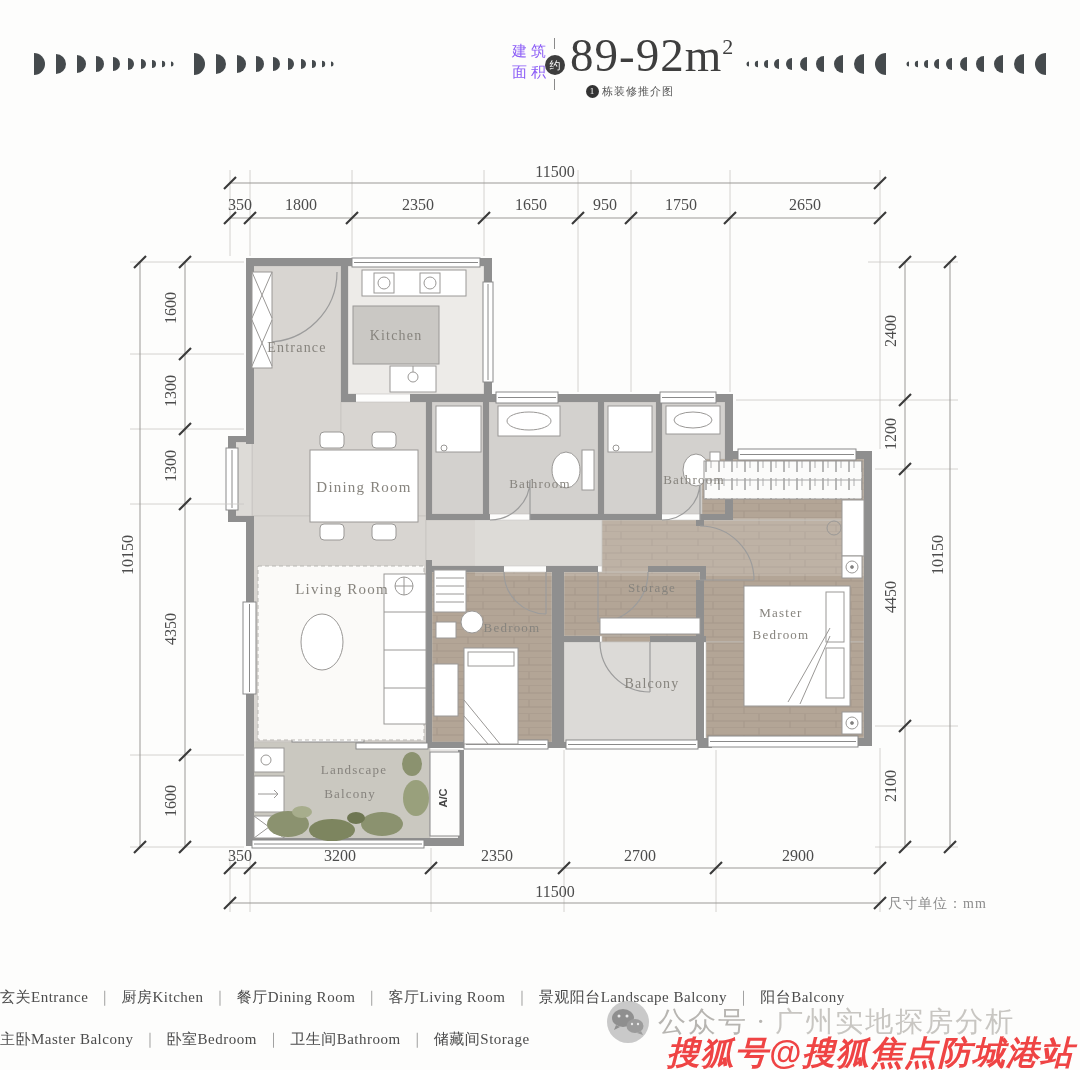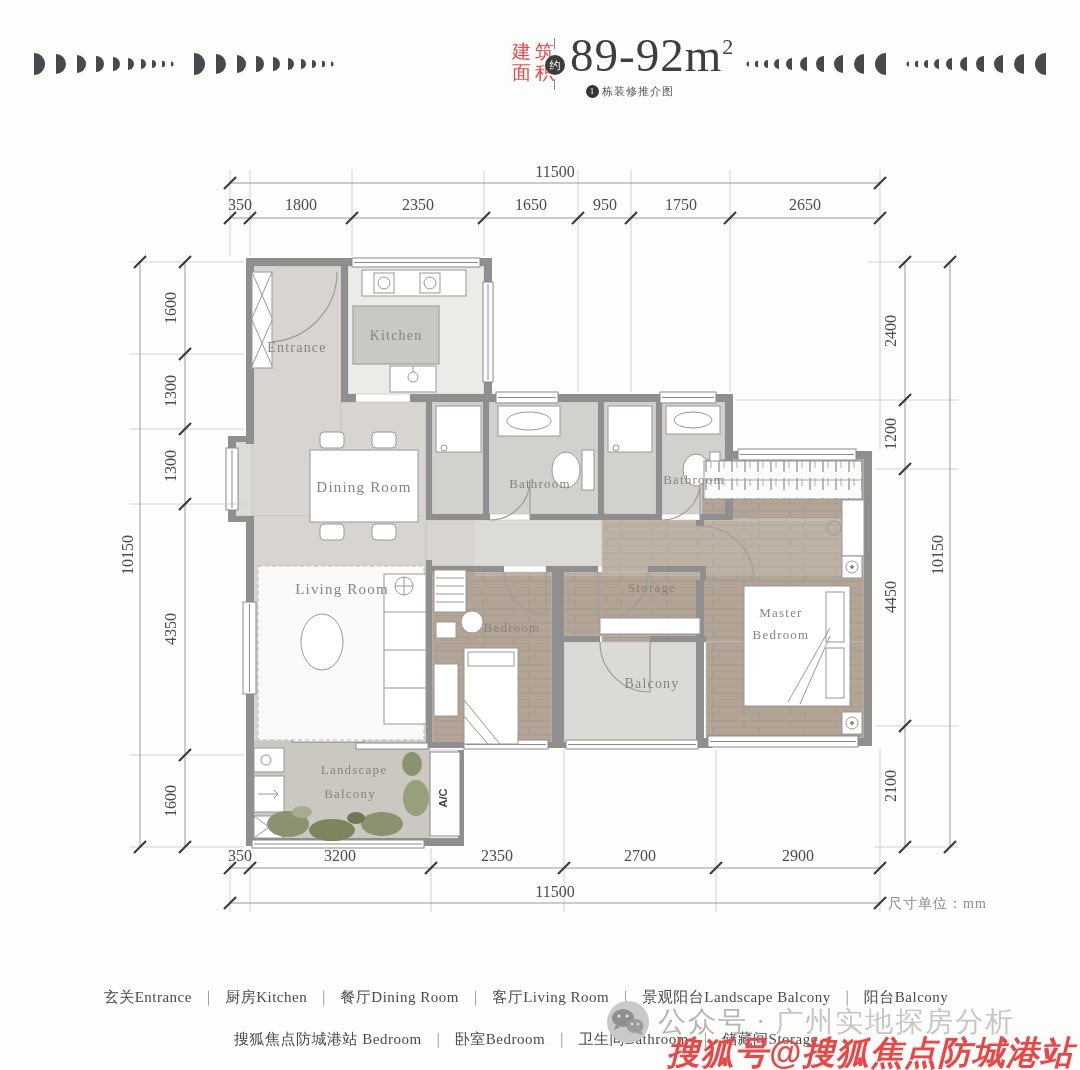--- a/index.html
+++ b/index.html
@@ -4,33 +4,33 @@
 <style>
   html,body{margin:0;padding:0;background:#ffffff;}
   .page{position:relative;width:1080px;height:1070px;background:#fdfdfc;overflow:hidden;
         font-family:"Liberation Serif","DejaVu Serif",serif;color:#4a4a4a;}
   .plan-svg{position:absolute;left:0;top:0;}
   
   .decor{position:absolute;top:44px;}
   .decor.left{left:22px;}
   .decor.right{right:22px;}
   .title{position:absolute;left:390px;top:30px;font-size:47px;letter-spacing:14px;color:#474747;}
-  .area-label{position:absolute;left:512px;top:41px;font-size:19px;letter-spacing:4px;color:#ef4444;line-height:21px;}
+  .area-label{position:absolute;left:512px;top:41px;font-size:15px;letter-spacing:4px;color:#8b5cf6;line-height:21px;}
   .vbar{position:absolute;left:554px;width:1px;height:11px;background:#8a8a8a;}
   .vbar.t{top:38px;} .vbar.b{top:79px;}
   .approx{position:absolute;left:545px;top:55px;width:20px;height:20px;border-radius:50%;
           background:#3d3d3d;color:#fff;font-size:11px;line-height:20px;text-align:center;}
   .area-value{position:absolute;left:570px;top:28px;font-size:47px;color:#3e3e3e;letter-spacing:1px;}
   .area-value sup{font-size:22px;}
   .sub-note{position:absolute;left:586px;top:84px;font-size:11px;color:#555;letter-spacing:1px;
             display:flex;align-items:center;gap:3px;}
   .sub-note .nb{display:inline-block;width:13px;height:13px;border-radius:50%;background:#333;
                 color:#fff;font-size:9px;line-height:13px;text-align:center;}
   
-  .legend{position:absolute;left:0;width:1052px;text-align:center;font-size:15px;color:#4b4b4b;letter-spacing:0.5px;}
+  .legend{position:absolute;left:0;width:1052px;font-size:15px;color:#4b4b4b;letter-spacing:0.5px;}
   .legend.r1{top:988px;} .legend.r2{top:1030px;}
   .legend .sep{color:#9a9a9a;padding:0 9px;}
   .wm-wechat{position:absolute;left:606px;top:1000px;display:flex;align-items:center;gap:8px;
              color:#b7b5b1;font-size:28px;letter-spacing:2px;white-space:nowrap;}
   .wm-wechat .nm{color:#c8c6c2;}
   .wm-sohu{position:absolute;right:6px;top:1031px;font-family:"Liberation Sans","DejaVu Sans",sans-serif;
            font-weight:700;font-size:33px;color:#ef4444;letter-spacing:1px;white-space:nowrap;font-style:italic;}
   
   .dim{font-family:"Liberation Serif","DejaVu Serif",serif;font-size:16px;fill:#4c4c4c;}
   .rl{font-family:"Liberation Serif","DejaVu Serif",serif;fill:#87847e;letter-spacing:1.2px;}
@@ -469,21 +469,21 @@
 <div class="area-value"><span>89-92m</span><sup>2</sup></div>
 <div class="sub-note">
   <span class="nb">1</span>
   <span>栋装修推介图</span>
 </div>
 
 <div class="legend r1">
   <span>玄关Entrance</span><span class="sep">｜</span><span>厨房Kitchen</span><span class="sep">｜</span><span>餐厅Dining Room</span><span class="sep">｜</span><span>客厅Living Room</span><span class="sep">｜</span><span>景观阳台Landscape Balcony</span><span class="sep">｜</span><span>阳台Balcony</span>
 </div>
 <div class="legend r2">
-  <span>搜狐焦点防城港站 Bedroom</span><span class="sep">｜</span><span>卧室Bedroom</span><span class="sep">｜</span><span>卫生间Bathroom</span><span class="sep">｜</span><span>储藏间Storage</span>
+  <span>主卧Master Balcony</span><span class="sep">｜</span><span>卧室Bedroom</span><span class="sep">｜</span><span>卫生间Bathroom</span><span class="sep">｜</span><span>储藏间Storage</span>
 </div>
 
 <div class="wm-wechat">
   <svg width="44" height="44" viewBox="0 0 44 44">
     <circle cx="22" cy="22" r="21" fill="#c9c9c9"></circle>
     <ellipse cx="17" cy="18" rx="11" ry="9" fill="#8f8f8f"></ellipse>
     <path d="M10 25 L8 30 L14 27 Z" fill="#8f8f8f"></path>
     <circle cx="13" cy="16" r="1.5" fill="#e8e8e8"></circle>
         <circle cx="21" cy="16" r="1.5" fill="#e8e8e8"></circle>
     <ellipse cx="29" cy="26" rx="8.5" ry="7" fill="#9b9b9b"></ellipse>

